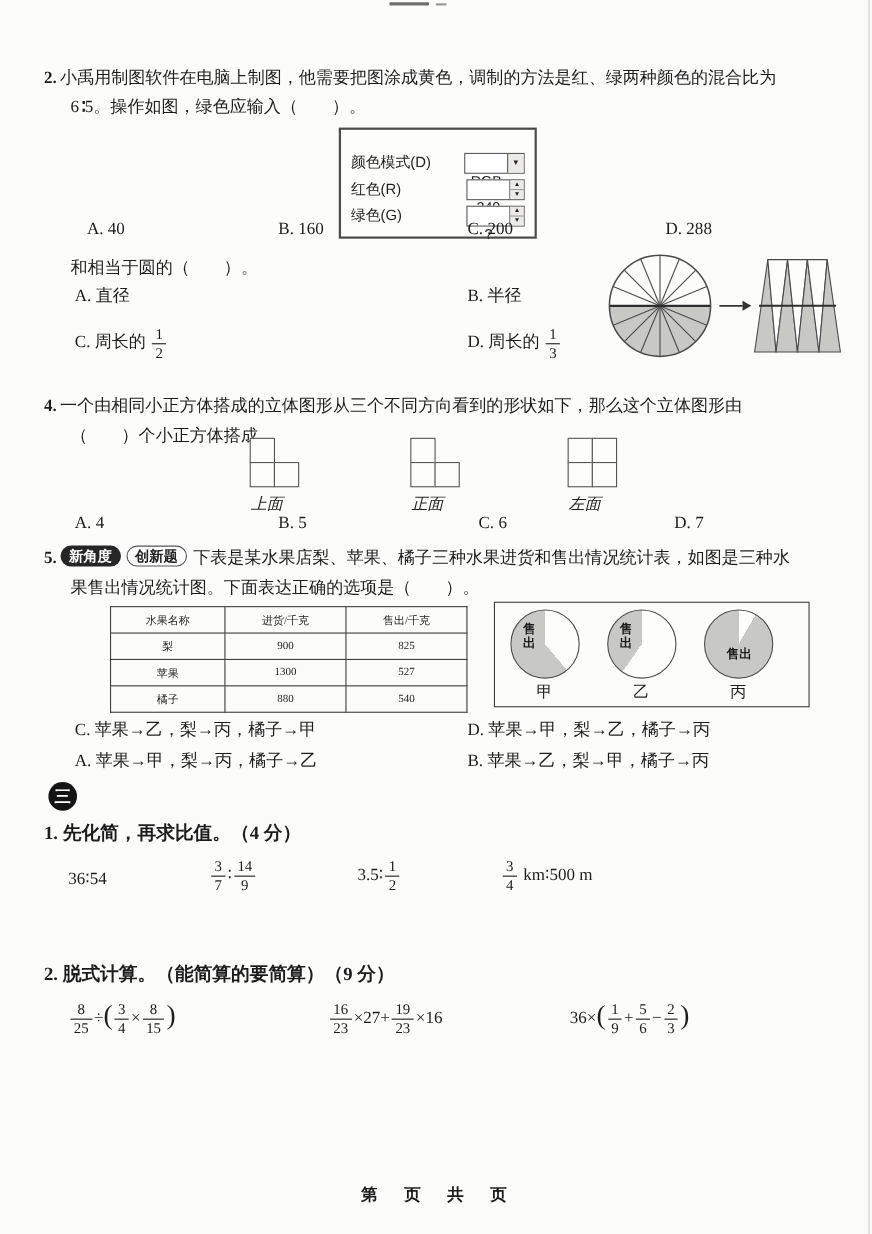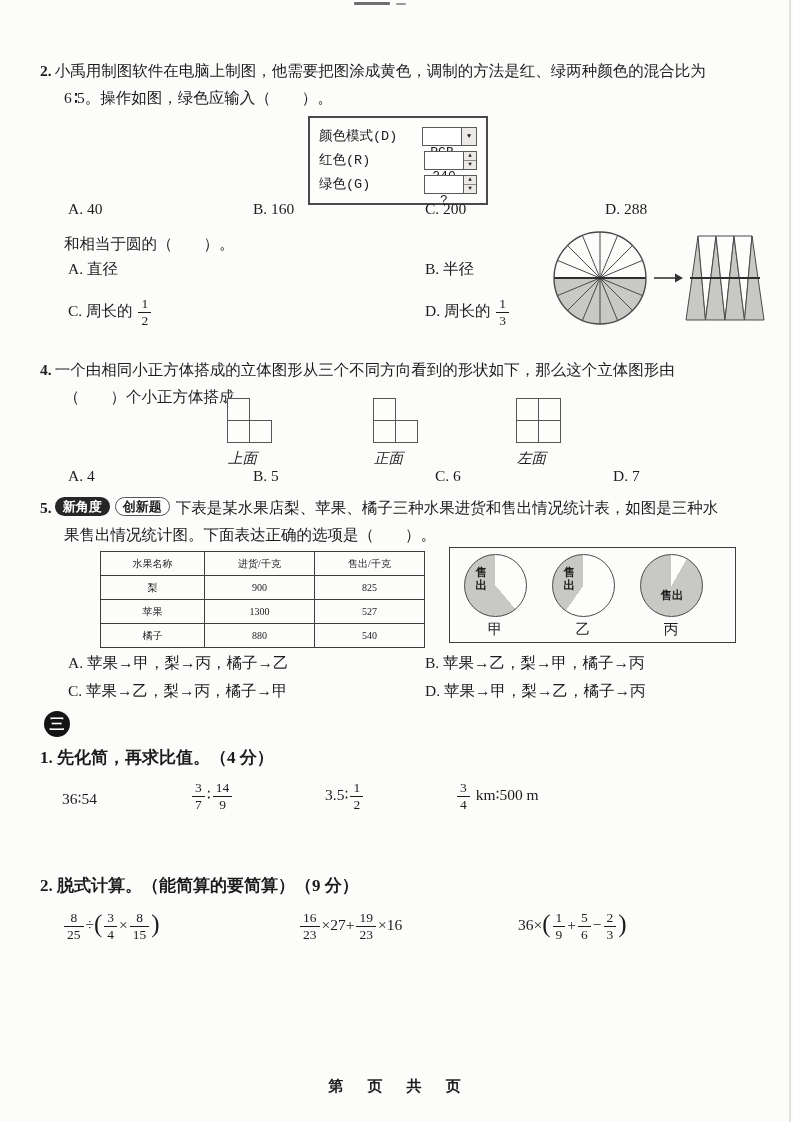--- a/index.html
+++ b/index.html
@@ -19,21 +19,21 @@
   
   .qblock { position:absolute; left:40px; width:722px; }
   .qnum { font-weight:bold; margin-right:3px; }
   .l1 { line-height:27px; white-space:nowrap; }
   .l2 { line-height:27px; padding-left:24px; white-space:nowrap; }
   .optrow { position:relative; height:27px; }
   .opt { position:absolute; white-space:nowrap; }
 
   
   .dlg { position:absolute; left:268px; top:59px; width:180px; border:2px solid #4a4a4a;
-         background:#fdfdfc; padding:6px 9px 7px 9px;font-family:Liberation Mono, monospace; }
+         background:#fdfdfc; padding:18px 9px 7px 9px; }
   .dlg-row { display:flex; justify-content:space-between; align-items:center; height:24px; }
   .dlg-label { font-size:13.5px; }
   .valbox { display:inline-flex; align-items:stretch; border:1.3px solid #5a5a5a; height:19px; background:#fff; }
   .val { min-width:38px; padding:0 2px; font-size:13px; display:flex; align-items:center; justify-content:center;margin-top:25px; }
   .dd-btn { width:15px; border-left:1.3px solid #5a5a5a; background:#eceae7; display:flex;
             align-items:center; justify-content:center; font-size:7px; color:#222; }
   .spin { display:flex; flex-direction:column; width:13px; border-left:1.3px solid #5a5a5a; }
   .spin span { flex:1; display:flex; align-items:center; justify-content:center; font-size:6px;
                color:#222; background:#eceae7; }
   .spin span:first-child { border-bottom:1px solid #8a8a8a; }
@@ -131,21 +131,21 @@
               <span>▲</span>
               <span>▼</span>
             </span>
         </span>
       </div>
     </div>
   </div>
 
   <div class="qblock" style="top:200px;">
     <div class="optrow">
-      <span class="opt" style="left:28px;">A. 40</span>
+      <span class="opt" style="left:39px;">A. 40</span>
       <span class="opt" style="left:213px;">B. 160</span>
       <span class="opt" style="left:385px;">C. 200</span>
       <span class="opt" style="left:565px;">D. 288</span>
     </div>
   </div>
 
   <div class="qblock" style="top:230px;">
     <div class="l2">和相当于圆的（　　）。</div>
     <div class="optrow" style="height:25px; margin-top:2px;">
       <span class="opt" style="left:28px;">A. 直径</span>
@@ -291,26 +291,26 @@
     <div class="pie-group" style="left:186px; top:6px;">
       <div class="pie pie-c" style="background: conic-gradient(rgb(253, 253, 252) 0deg, rgb(253, 253, 252) 30deg, rgb(200, 200, 197) 30deg, rgb(200, 200, 197) 360deg);">
         <span class="sold">售出</span>
       </div>
       <div class="pielabel">丙</div>
     </div>
   </div>
 
   <div class="qblock" style="top:653px;">
     <div class="optrow" style="height:28px;">
+      <span class="opt" style="left:28px;">C. 苹果→乙，梨→丙，橘子→甲</span>
+      <span class="opt" style="left:385px;">D. 苹果→甲，梨→乙，橘子→丙</span>
+    </div>
+    <div class="optrow" style="height:28px;">
       <span class="opt" style="left:28px;">A. 苹果→甲，梨→丙，橘子→乙</span>
       <span class="opt" style="left:385px;">B. 苹果→乙，梨→甲，橘子→丙</span>
-    </div>
-    <div class="optrow" style="height:28px;">
-      <span class="opt" style="left:28px;">C. 苹果→乙，梨→丙，橘子→甲</span>
-      <span class="opt" style="left:385px;">D. 苹果→甲，梨→乙，橘子→丙</span>
     </div>
   </div>
 
   <div class="sec sans" style="top:711px;">
     <div class="sec-icon">三</div>
   </div>
 
   <div class="qblock" style="top:746px; height:110px;">
     <div class="subq-title">1. 先化简，再求比值。（4 分）</div>
     <div class="mathrow" style="top:28px; height:50px;">

